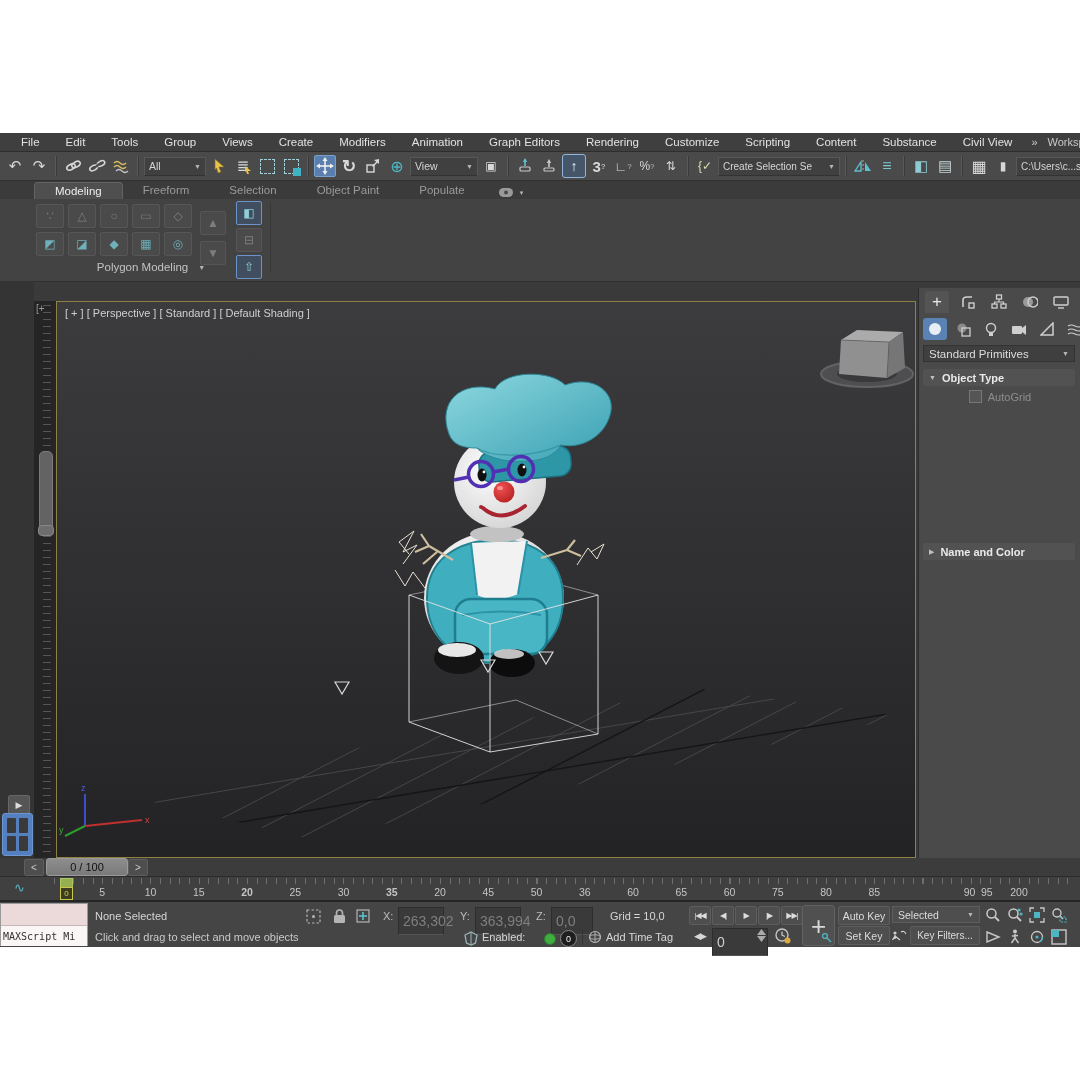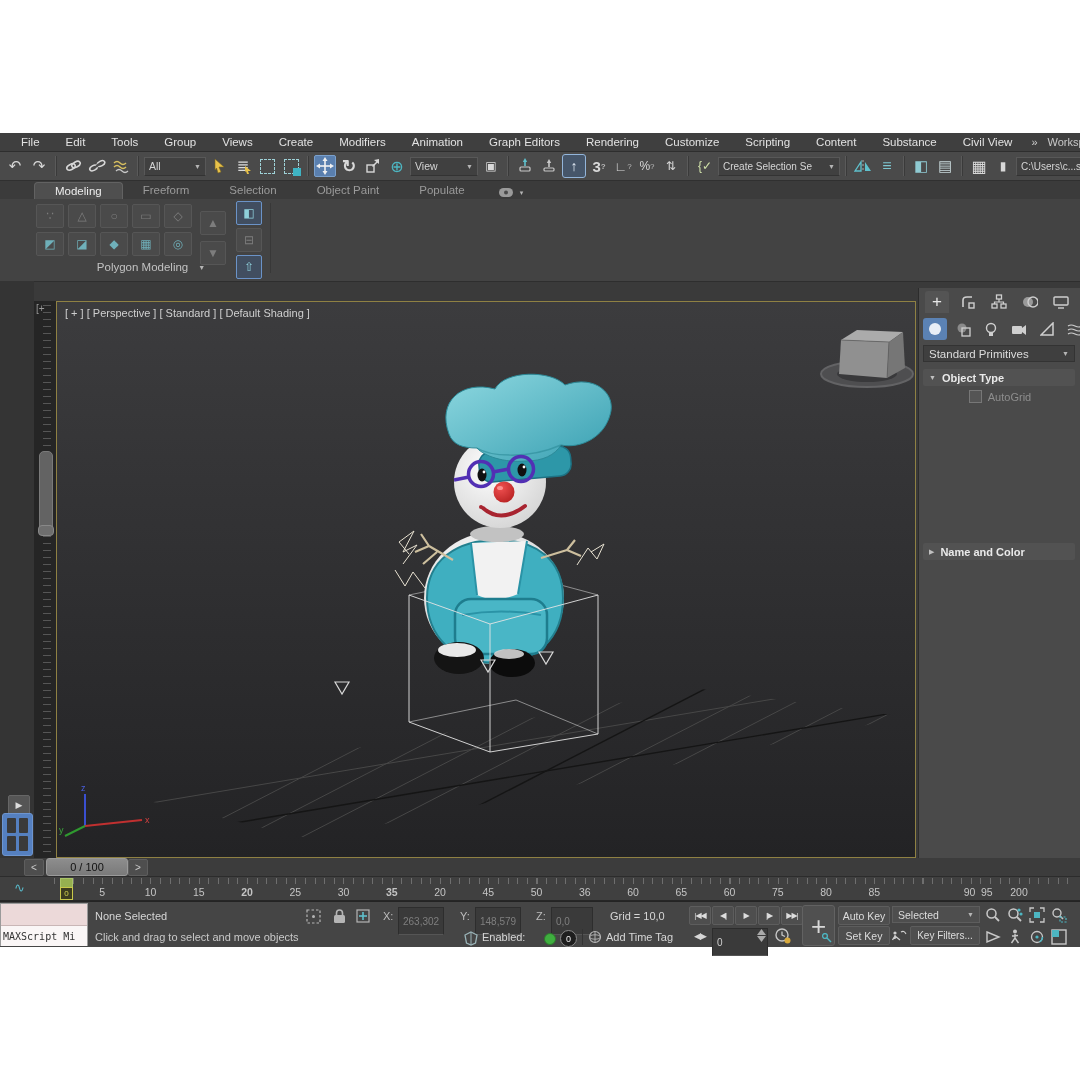--- a/index.html
+++ b/index.html
@@ -82,21 +82,21 @@
               color:#d6d64e;font-size:8px;display:flex;align-items:center;justify-content:center}
   #curveico{position:absolute;left:14px;top:3px;color:#58b8c8;font-size:13px}
   
   #statusbar{left:0;top:768px;width:1080px;height:46px;background:#454545;border-top:1px solid #242424;box-sizing:border-box}
   #mxs{position:absolute;left:0;top:1px;width:88px;height:43px;border:1px solid #9a9a9a;box-sizing:border-box}
   #mxs .pink{height:21px;background:#ecd9d9;border-bottom:1px solid #c9b6b6}
   #mxs .white{height:20px;background:#faf6f6;color:#333;font-family:"DejaVu Sans Mono",monospace;font-size:10px;
               display:flex;align-items:center;padding-left:2px;white-space:nowrap;overflow:hidden}
   .sb-txt{position:absolute;color:#d6d6d6;font-size:11px;white-space:nowrap}
   .sb-field{position:absolute;height:28px;background:#3a3a3a;border:1px solid #2d2d2d;border-bottom-color:#555;
-            color:#7f7f7f;font-size:10px;display:flex;align-items:center;padding:12px 4px;box-sizing:border-box}
+            color:#7f7f7f;font-size:14px;display:flex;align-items:center;padding:12px 4px;box-sizing:border-box}
   .sb-lab{position:absolute;color:#bdbdbd;font-size:11px}
   .pb-btn{position:absolute;top:4px;width:20px;height:17px;background:#4e4e4e;border:1px solid #5d5d5d;border-radius:2px;
           color:#dcdcdc;font-size:8px;display:flex;align-items:center;justify-content:center;letter-spacing:-1px}
   .key-btn{position:absolute;width:50px;height:17px;background:#4e4e4e;border:1px solid #5d5d5d;border-radius:2px;
            color:#dcdcdc;font-size:10.5px;display:flex;align-items:center;justify-content:center}
   .sb-dd{position:absolute;height:17px;background:#4e4e4e;border:1px solid #5d5d5d;color:#dcdcdc;font-size:10.5px;
          display:flex;align-items:center;justify-content:space-between;padding:0 5px;box-sizing:border-box}
   .nav-ico{position:absolute;width:18px;height:18px;display:flex;align-items:center;justify-content:center}
   #bigplus{position:absolute;left:802px;top:3px;width:31px;height:39px;background:#505050;border:1px solid #626262;
            border-radius:3px;color:#d8d8d8;font-size:26px;display:flex;align-items:center;justify-content:center;line-height:1}
@@ -629,21 +629,21 @@
       <svg width="16" height="16">
           <rect x="2" y="2" width="12" height="12" fill="none" stroke="#b5b5b5" stroke-width="1.2"></rect>
           <line x1="8" y1="4" x2="8" y2="12" stroke="#5fc0cc" stroke-width="1.6"></line>
           <line x1="4" y1="8" x2="12" y2="8" stroke="#5fc0cc" stroke-width="1.6"></line>
         </svg>
     </div>
 
     <span class="sb-lab" style="left:383px;top:8px">X:</span>
     <div class="sb-field" style="left:398px;top:5px;width:46px">263,302</div>
     <span class="sb-lab" style="left:460px;top:8px">Y:</span>
-    <div class="sb-field" style="left:475px;top:5px;width:46px">148,579</div>
+    <div class="sb-field" style="left:475px;top:5px;width:46px">363,994</div>
     <span class="sb-lab" style="left:536px;top:8px">Z:</span>
     <div class="sb-field" style="left:551px;top:5px;width:42px">0,0</div>
     <span class="sb-txt" style="left:610px;top:8px">Grid = 10,0</span>
 
     <div class="nav-ico" style="left:462px;top:27px">
       <svg width="14" height="15">
           <path d="M7,1 L13,4 L11.5,12 L7,14 L2.5,12 L1,4 Z" fill="none" stroke="#9ab4b8" stroke-width="1.3"></path>
           <line x1="7" y1="1" x2="7" y2="14" stroke="#9ab4b8" stroke-width="1"></line>
         </svg>
     </div>

